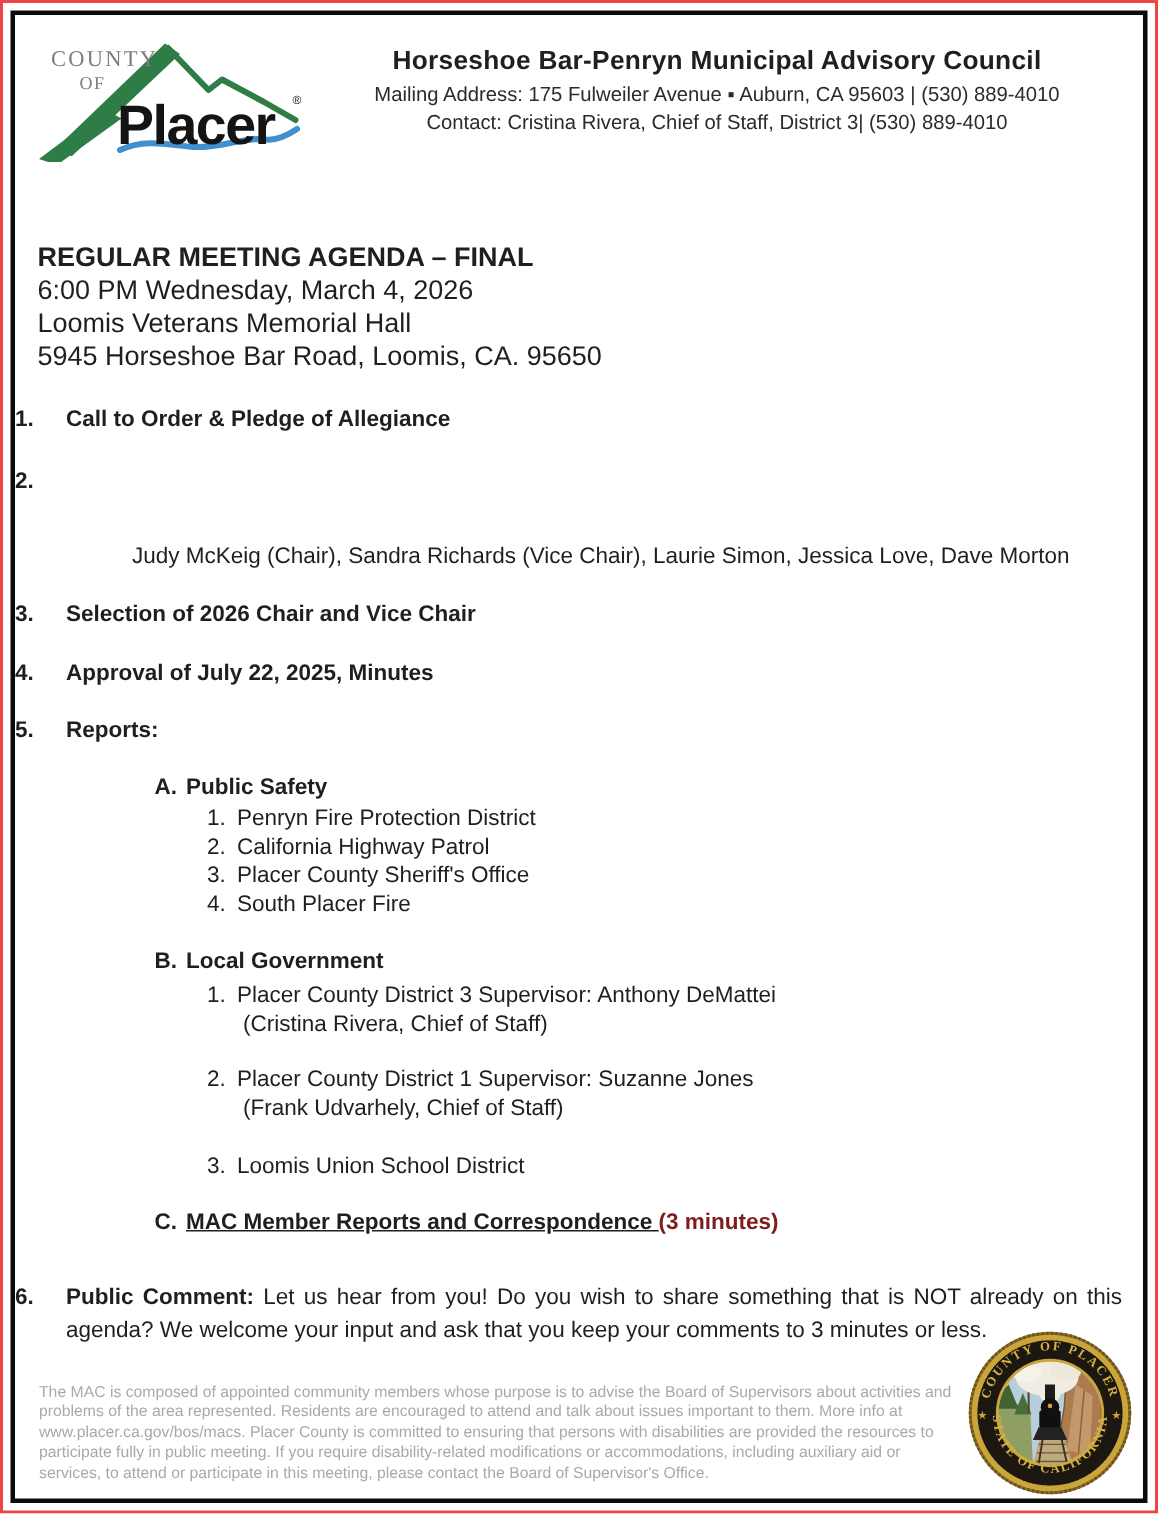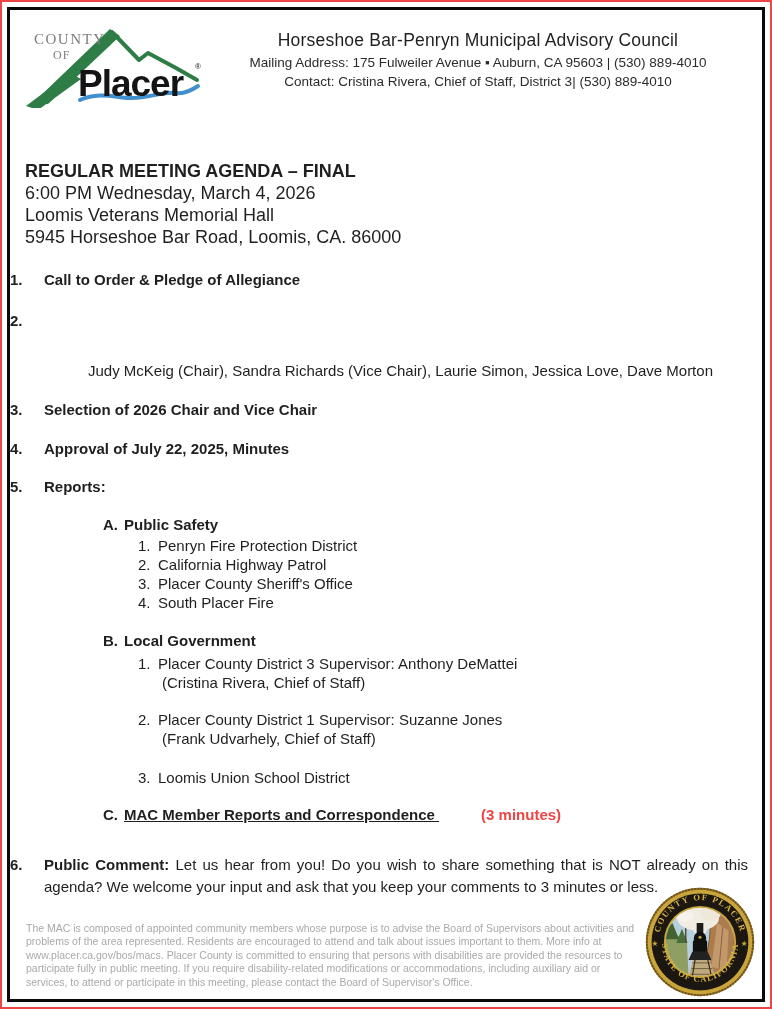--- a/index.html
+++ b/index.html
@@ -4,21 +4,21 @@
 <style>
   html,body{margin:0;padding:0;background:#fff;}
   body{width:772px;height:1009px;position:relative;font-family:"Liberation Sans",sans-serif;color:#1f1f1f;}
   .page{position:absolute;inset:0;border:2px solid #ef4444;box-sizing:border-box;background:#fff;}
   .inner{position:absolute;inset:5px;border:3px solid #0a0a0a;overflow:hidden;background:#fff;}
 
   
   .header{display:flex;padding:10px 12px 0 16px;}
   .logo-svg{width:180px;height:88px;flex:none;}
   .header-text{flex:1;text-align:center;padding-top:10px;}
-  .header-title{font-size:17.5px;font-weight:normal;letter-spacing:0.2px;}
+  .header-title{font-size:17.5px;font-weight:bold;letter-spacing:0.2px;}
   .header-line{font-size:13.5px;margin-top:4px;color:#2b2b2b;}
 
   
   .meeting-info{margin:52px 0 0 15px;font-size:18px;line-height:22px;}
   .bold{font-weight:bold;}
 
   
   .item{display:flex;font-size:15px;line-height:22px;margin-right:14px;}
   .item .num{width:34px;flex:none;font-weight:bold;}
   .item .title{font-weight:bold;text-align:center;}
@@ -28,21 +28,21 @@
 
   .rep-head{display:flex;font-size:15px;line-height:22px;font-weight:bold;margin-left:93px;}
   .rep-head .letter{width:21px;flex:none;}
   .sub-list{margin-left:128px;font-size:15px;line-height:19px;}
   .sub-item{display:flex;}
   .sub-item .snum{width:20px;flex:none;}
   .gov-item{margin-left:128px;font-size:15px;line-height:19px;}
   .gov-l1{display:flex;}
   .gov-l1 .snum{width:20px;flex:none;}
   .gov-l2{margin-left:24px;}
-  .red{color:#ef4444;font-weight:bold;margin-left:42px;}
+  .red{color:#7f1d1d;font-weight:bold;}
   .c-row .title{white-space:pre-wrap;text-decoration:underline;}
 
   .item6-body{text-align:justify;margin:0;}
 
   
   .footer-note{position:absolute;left:16px;bottom:10px;width:612px;font-size:10.5px;
     line-height:13.4px;color:#a9a9a9;text-align:left;}
   .seal-svg{position:absolute;right:5px;bottom:0px;width:114px;height:114px;}
 </style>
 </head>
@@ -66,21 +66,21 @@
         <div class="header-title">Horseshoe Bar-Penryn Municipal Advisory Council</div>
         <div class="header-line">Mailing Address: 175 Fulweiler Avenue ▪ Auburn, CA 95603 | (530) 889-4010</div>
         <div class="header-line">Contact: Cristina Rivera, Chief of Staff, District 3| (530) 889-4010</div>
       </div>
     </div>
 
     <div class="meeting-info">
       <div class="bold">REGULAR MEETING AGENDA – FINAL</div>
       <div>6:00 PM Wednesday, March 4, 2026</div>
       <div>Loomis Veterans Memorial Hall</div>
-      <div>5945 Horseshoe Bar Road, Loomis, CA. 86000</div>
+      <div>5945 Horseshoe Bar Road, Loomis, CA. 95650</div>
     </div>
 
     <div class="item mt21">
       <span class="num">1.</span>
       <span class="title">Call to Order &amp; Pledge of Allegiance</span>
     </div>
 
     <div class="item mt19">
       <span class="num">2.</span>
     </div>

